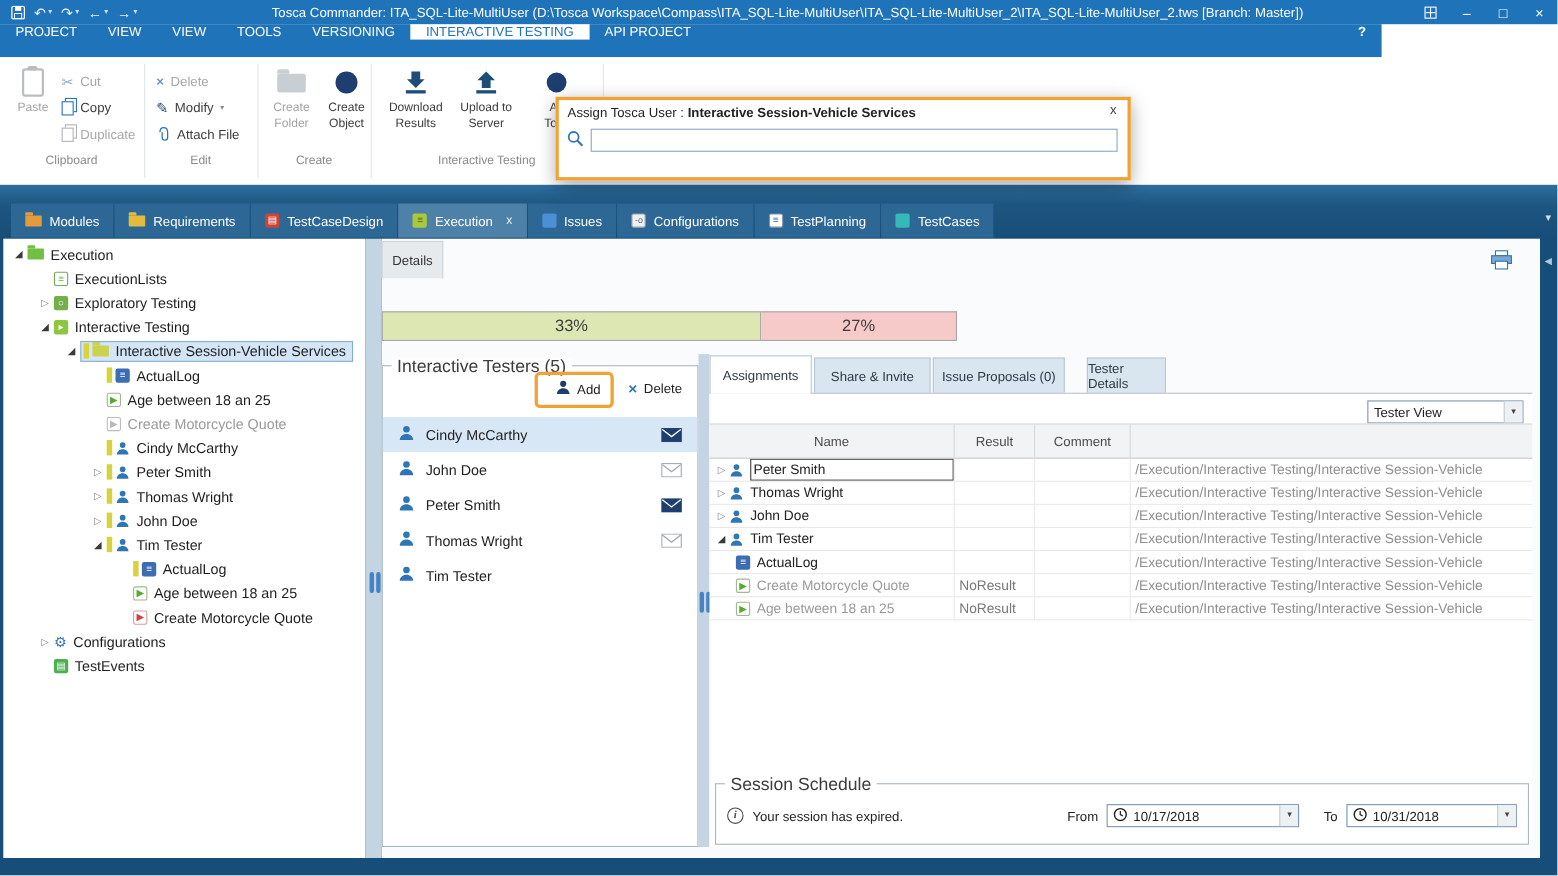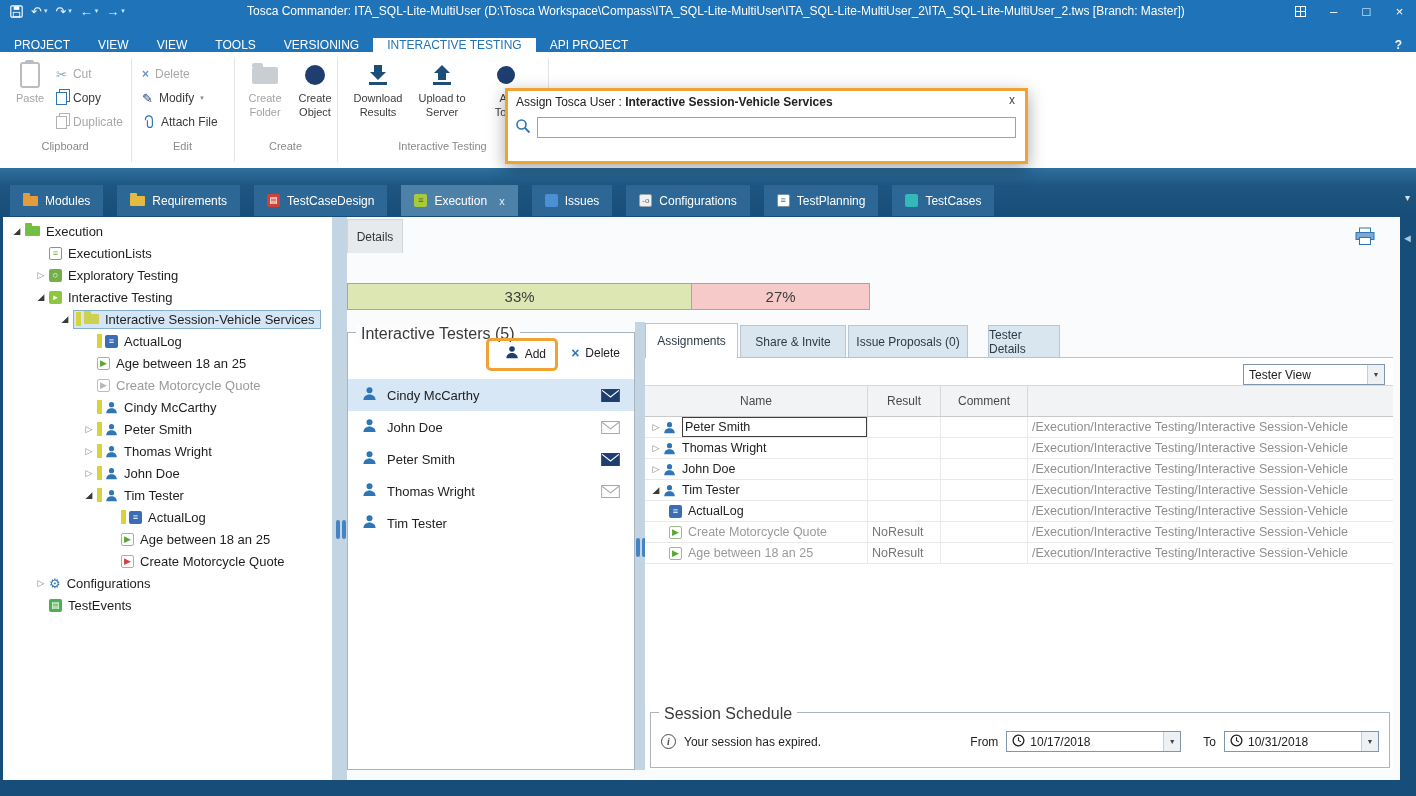--- a/index.html
+++ b/index.html
@@ -11,21 +11,21 @@
 .titlebar{position:absolute;left:0;top:0;width:1416px;height:22px;background:#1f73b8;display:flex;align-items:center;color:#fff}
 .tb-icons{display:flex;align-items:center;padding-left:6px}
 .tb-btn{display:flex;align-items:center;height:22px;padding:0 4px;font-size:13px;color:#eaf2fa;cursor:default}
 .tb-caret{font-size:7px;margin-left:2px;color:#cfe2f2}
 .tb-title{position:absolute;left:247px;top:4px;font-size:12px;white-space:nowrap}
 .tb-right{margin-left:auto;display:flex;align-items:center}
 .tb-win{width:33px;height:22px;display:flex;align-items:center;justify-content:center;font-size:13px}
 .grid-ic{width:11px;height:11px;border:1px solid #fff;background:linear-gradient(#fff,#fff) center/1px 100% no-repeat,linear-gradient(#fff,#fff) center/100% 1px no-repeat}
 
 
-.ribbontabs{position:absolute;left:0;top:22px;width:1416px;height:30px;background:#1f73b8;display:flex;align-items:flex-end;color:#fff}
+.ribbontabs{position:absolute;left:0;top:22px;width:1256px;height:30px;background:#1f73b8;display:flex;align-items:flex-start;color:#fff}
 .rtab{padding:0 14px;display:flex;align-items:center;font-size:12px}
 .rtab.active{background:#fff;color:#1f73b8}
 .rhelp{margin-left:auto;padding:0 14px;display:flex;align-items:center;font-weight:bold}
 
 
 .ribbon{position:absolute;left:0;top:52px;width:1416px;height:116px;background:#fff}
 .rg-sep{position:absolute;top:8px;height:124px;width:1px;background:#e2e6ea}
 .rg-label{position:absolute;bottom:16px;text-align:center;font-size:11px;color:#8a8a8a}
 .bigbtn{position:absolute;width:56px;text-align:center;font-size:11px;color:#3c3c3c;line-height:1.25}
 .bigbtn .bicon{height:34px;display:flex;align-items:center;justify-content:center}
@@ -43,21 +43,21 @@
 
 .popup{position:absolute;left:505px;top:88px;width:523px;height:76px;background:#fff;border:3px solid #f0a234;box-shadow:0 5px 16px rgba(0,0,0,.35);z-index:60}
 .popup-title{position:absolute;left:8px;top:4px;font-size:12px;white-space:nowrap}
 .popup-close{position:absolute;right:10px;top:2px;font-size:12px;color:#444}
 .popup-search{position:absolute;left:7px;top:25px;right:9px;height:22px;display:flex;align-items:center;gap:6px}
 .popup-search input{flex:1;height:21px;border:1px solid #8aa8c4;padding:0 5px;font:12px "Liberation Sans",sans-serif}
 .popup-item{position:absolute;left:2px;right:2px;bottom:2px;height:21px;background:#d9e7f6;display:flex;align-items:center;gap:9px;padding-left:10px;font-size:12px}
 
 
 .workspace{position:absolute;left:0;top:168px;width:1416px;height:628px;background:linear-gradient(180deg,#2e6f9f 0px,#1d5680 18px,#174e79 48px,#174e79 100%)}
-.wstabs{position:absolute;left:10px;top:185px;height:31px;display:flex;gap:14px;z-index:2}
+.wstabs{position:absolute;left:10px;top:185px;height:31px;display:flex;gap:1px;z-index:2}
 .wstab{height:31px;display:flex;align-items:center;gap:7px;padding:0 13px;background:#2c6795;color:#fff;font-size:12px}
 .wstab.active{background:#4d81a8}
 .wstab .tclose{margin-left:5px;font-size:11px;color:#e6eef5}
 .ws-caret{position:absolute;right:6px;top:192px;color:#cfe0ee;font-size:10px;z-index:2}
 
 
 .treepanel{position:absolute;left:3px;top:217px;width:329px;height:563px;background:#fff;overflow:hidden;padding-top:3px}
 .trow{height:22px;display:flex;align-items:center;white-space:nowrap;font-size:13px;color:#1e1e1e}
 .texp{flex:0 0 16px;text-align:center;font-size:9px;color:#828282}
 .texp.open{color:#3a3a3a}

